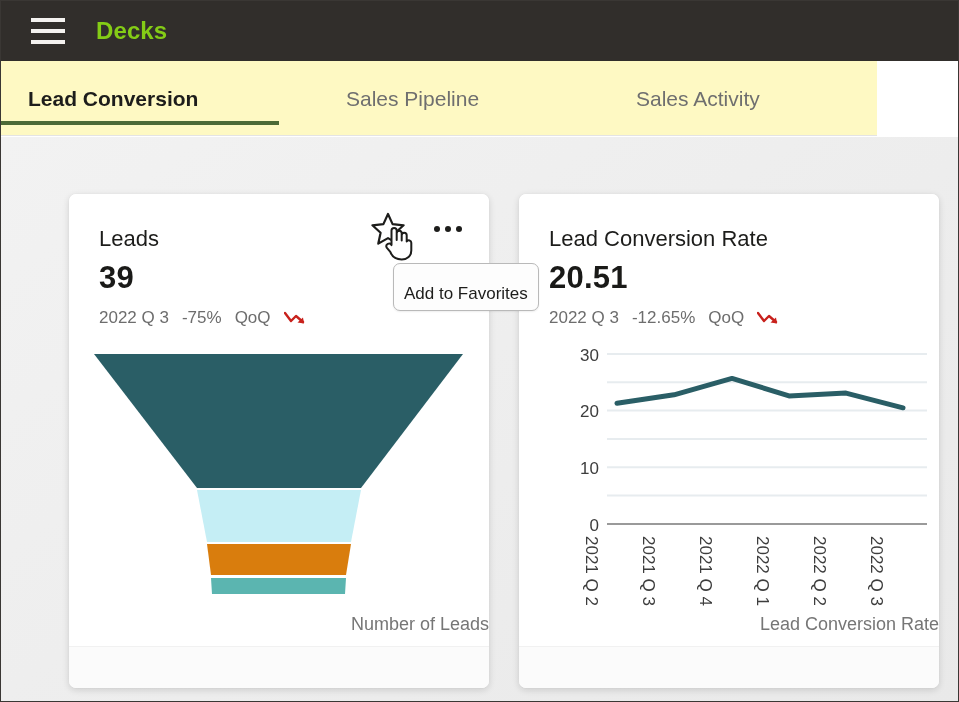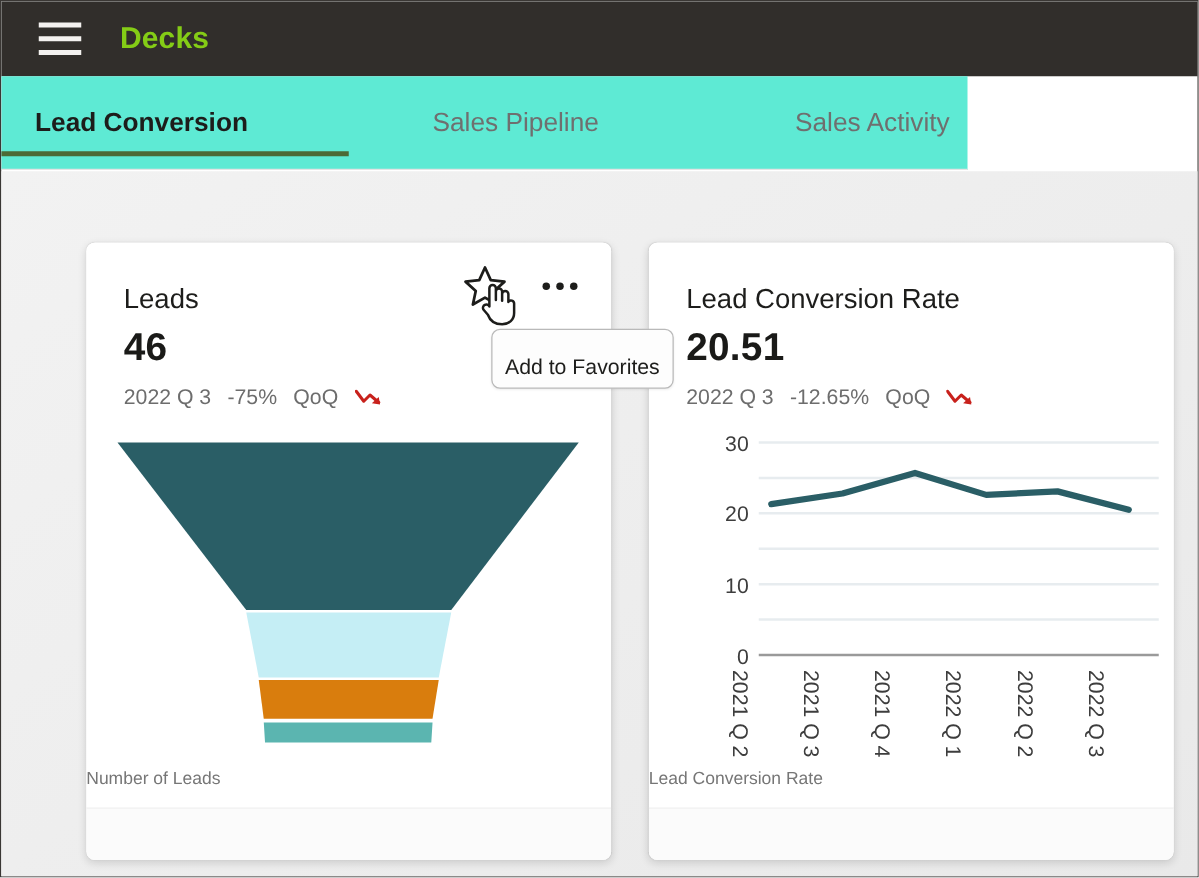--- a/index.html
+++ b/index.html
@@ -38,22 +38,22 @@
     margin-left: 31px;
     color: #84cc16;
     font-size: 24px;
     letter-spacing: .1px;
     font-weight: 700;
   }
 
   
   .tabstrip {
     position: absolute; left: 0; top: 60px;
-    width: 773px; height: 75px;
-    background: #5eead4;
+    width: 876px; height: 75px;
+    background: #fef9c3;
     border-bottom: 1px solid #e4e4e4;
     overflow: hidden;
   }
   .tab {
     position: absolute; top: 0; height: 75px;
     display: flex; align-items: center;
     font-size: 21px;
     color: #6f6f6f;
     white-space: nowrap;
     cursor: pointer;
@@ -136,22 +136,22 @@
     font-size: 17px;
     color: #1d1d1b;
     white-space: nowrap;
     z-index: 45;
     box-shadow: 0 1px 2px rgba(0,0,0,0.07);
   }
 
   .chart-caption {
     position: absolute; left: 0; width: 100%;
     top: 420px;
-    text-align: left;
-    font-size: 14px;
+    text-align: right;
+    font-size: 18px;
     color: #767676;
   }
 
   svg { display: block; }
 </style>
 </head>
 <body>
 
 <div id="app">
 
@@ -179,21 +179,21 @@
     </div>
   </div>
   <div class="tab-underline"></div>
 
   <div class="surface"></div>
 
   <div class="card" id="card-leads">
     <div class="card-body">
 
       <div class="kpi-title">Leads</div>
-      <div class="kpi-value">46</div>
+      <div class="kpi-value">39</div>
 
       <div class="kpi-meta">
         <span>2022 Q 3</span>
         <span class="delta">-75%</span>
         <span>QoQ</span>
         <span class="trend-icon">
           <svg width="22" height="16" viewBox="0 0 22 16">
             <polyline points="1,3 7,11 12,6 19,12" fill="none" stroke="#c8211c" stroke-width="2.4" stroke-linecap="round" stroke-linejoin="round"></polyline>
             <polygon points="20,13.5 13.5,12.5 19,7.5" fill="#c8211c"></polygon>
           </svg>

